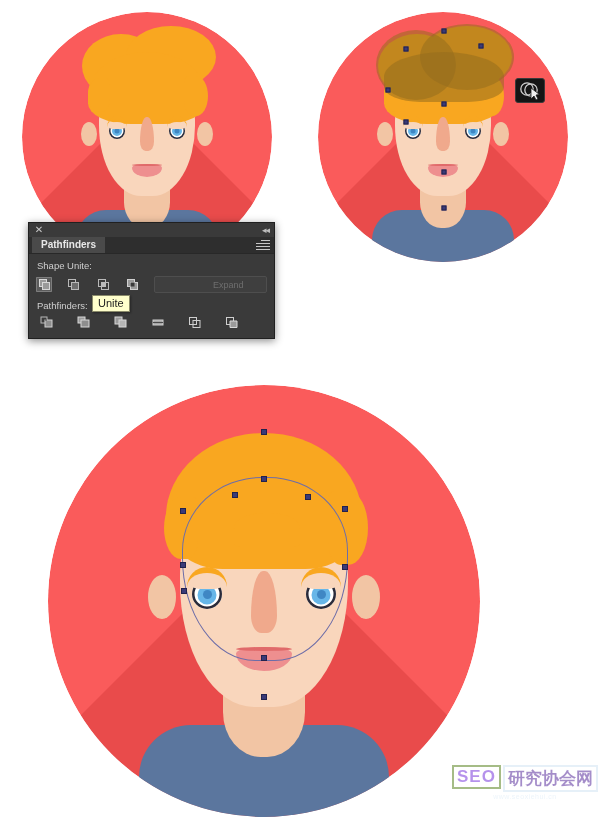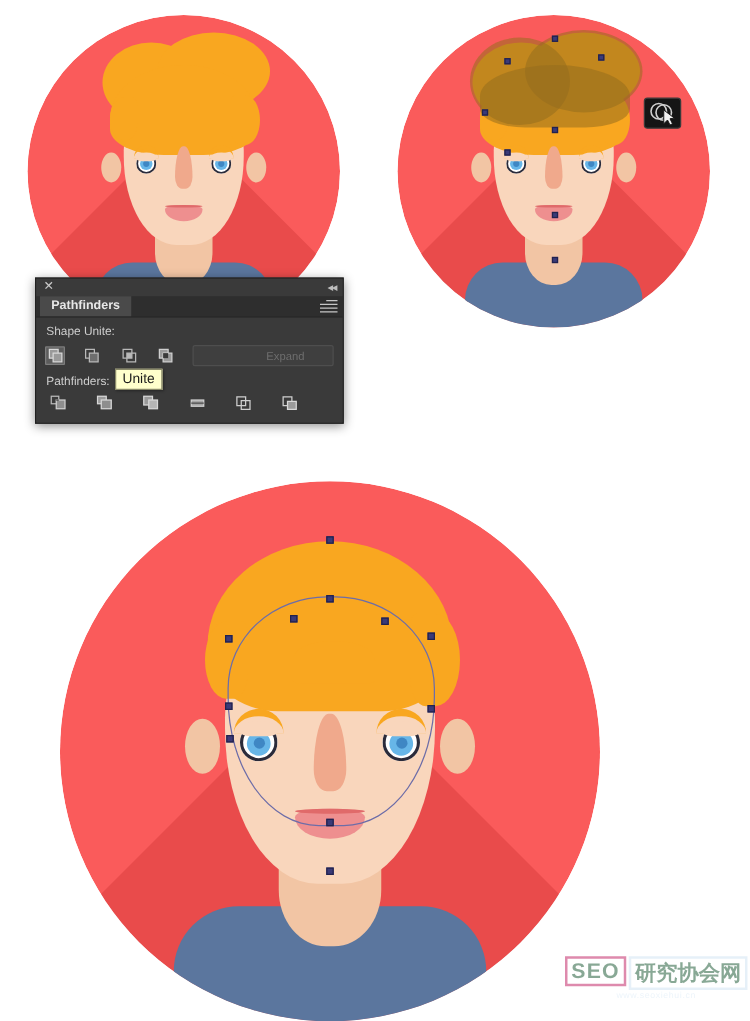--- a/index.html
+++ b/index.html
@@ -115,24 +115,24 @@
   }
   .pf-label2{font-size:9.5px;color:#cfcfcf;margin:7px 0 3px 1px;}
   .tooltip{
     position:absolute;background:#FFFFCC;border:1px solid #8a8a6a;color:#1a1a1a;
     font-size:11px;padding:1px 5px 2px 5px;white-space:nowrap;z-index:40;
     box-shadow:1px 1px 2px rgba(0,0,0,.35);
   }
 
   
   .watermark{position:absolute;opacity:.5;}
-  .wm-seo{display:inline-block;border:2px solid #be185d;color:#14532d;
+  .wm-seo{display:inline-block;border:2px solid #4d7c0f;color:#6d28d9;
           font-weight:bold;font-size:17px;padding:0 3px;letter-spacing:1px;
           font-family:"Liberation Sans",sans-serif;}
-  .wm-cn{display:inline-block;border:2px solid #cfe3f2;color:#14532d;
+  .wm-cn{display:inline-block;border:2px solid #cfe3f2;color:#4c1d95;
          font-weight:bold;font-size:17px;padding:0 3px;margin-left:2px;}
   .wm-url{color:#dbeaf6;font-size:7px;letter-spacing:.5px;text-align:center;
           margin-top:1px;}
 </style>
 </head>
 <body style="background: rgb(255, 255, 255);">
 
 <div class="stage">
 
   <div class="avatar" style="left:22px;top:12px;width:250px;height:250px;">

